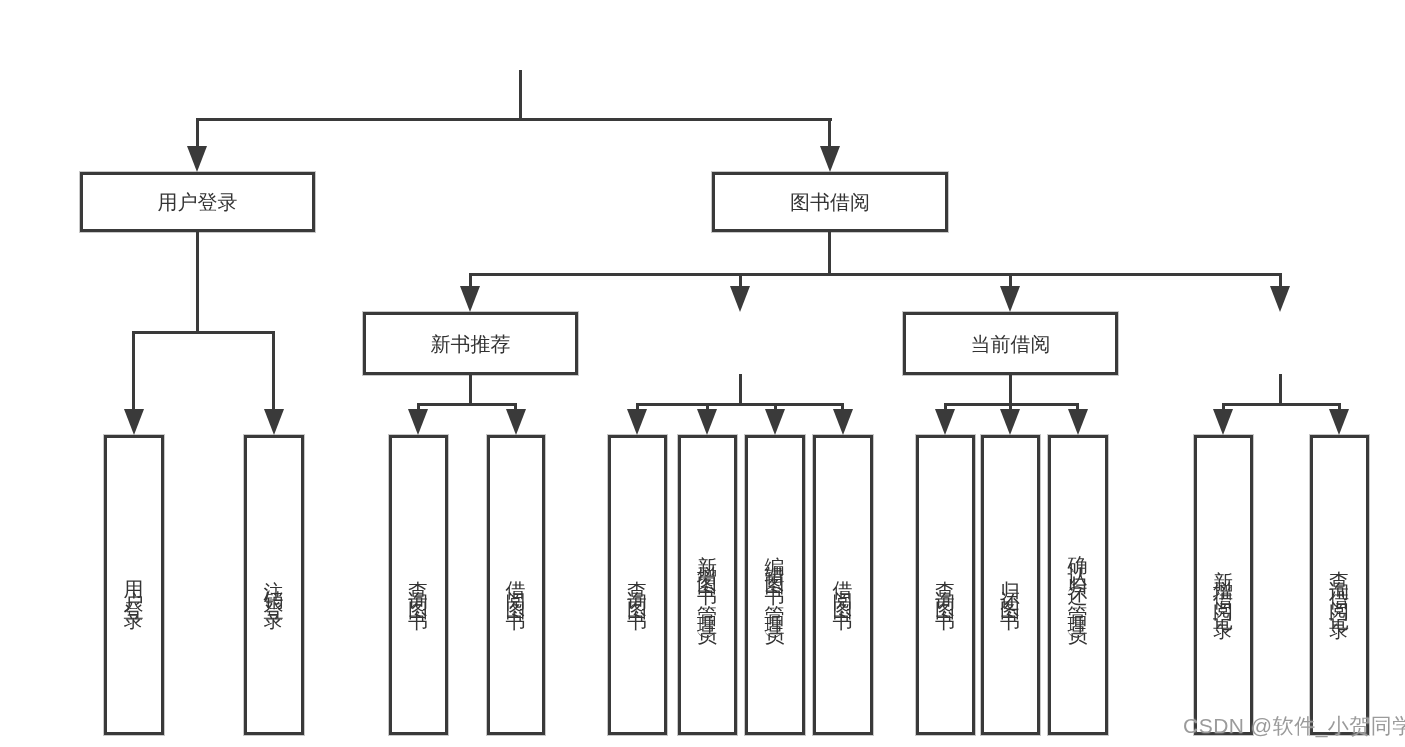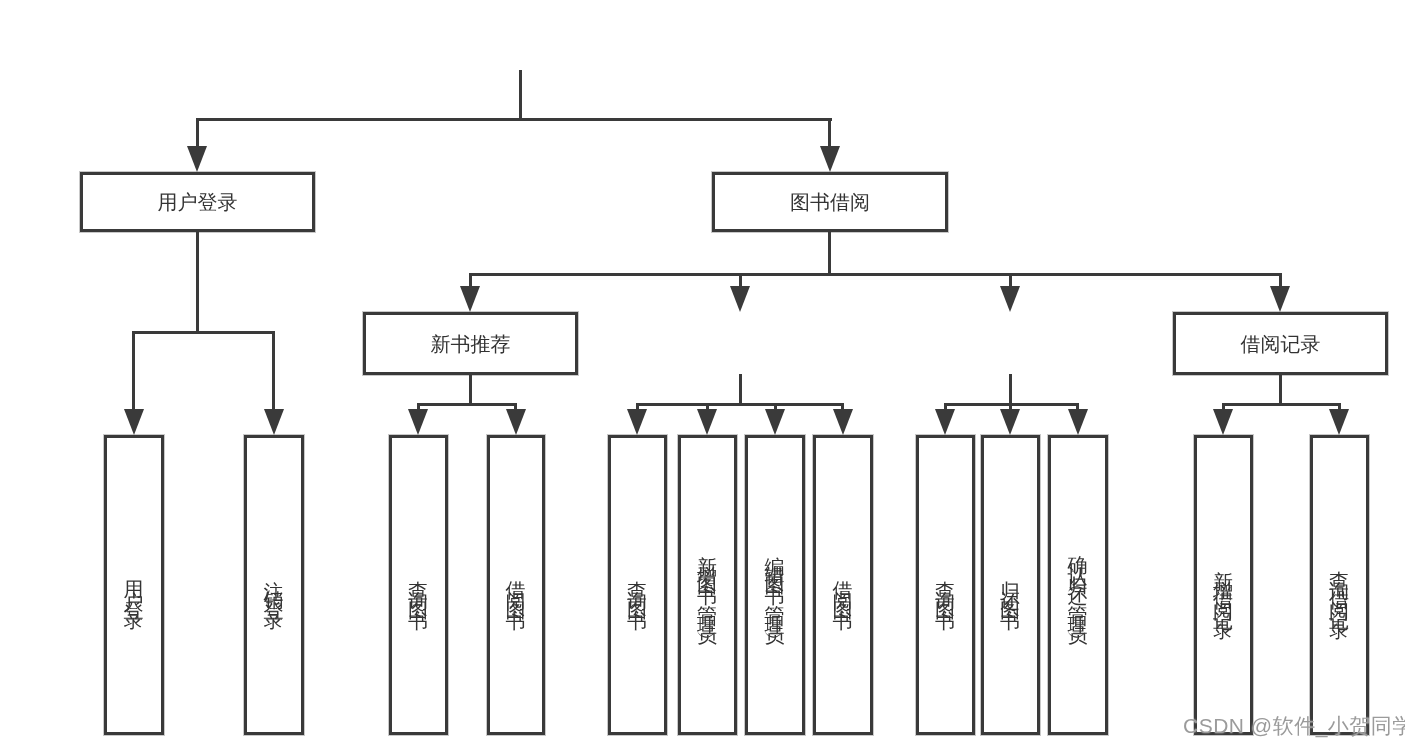--- a/index.html
+++ b/index.html
@@ -43,21 +43,21 @@
 </head>
 <body>
 
 <div class="canvas">
 
 
   <div class="box" style="left:80px;top:172px;width:235px;height:60px;">用户登录</div>
   <div class="box" style="left:712px;top:172px;width:236px;height:60px;">图书借阅</div>
 
   <div class="box" style="left:363px;top:312px;width:215px;height:63px;">新书推荐</div>
-  <div class="box" style="left:1173px;top:312px;width:215px;height:63px;">借阅记录</div>
+  <div class="box" style="left:903px;top:312px;width:215px;height:63px;">当前借阅</div>
 
   <div class="box leaf" style="left:104px;top:435px;width:60px;height:300px;">用户登录</div>
   <div class="box leaf" style="left:244px;top:435px;width:60px;height:300px;">注销登录</div>
 
   <div class="box leaf" style="left:389px;top:435px;width:59px;height:300px;">查询图书</div>
   <div class="box leaf" style="left:487px;top:435px;width:58px;height:300px;">借阅图书</div>
 
   <div class="box leaf" style="left:608px;top:435px;width:59px;height:300px;">查询图书</div>
   <div class="box leaf" style="left:678px;top:435px;width:59px;height:300px;">新增图书（管理员）</div>
   <div class="box leaf" style="left:745px;top:435px;width:60px;height:300px;">编辑图书（管理员）</div>

